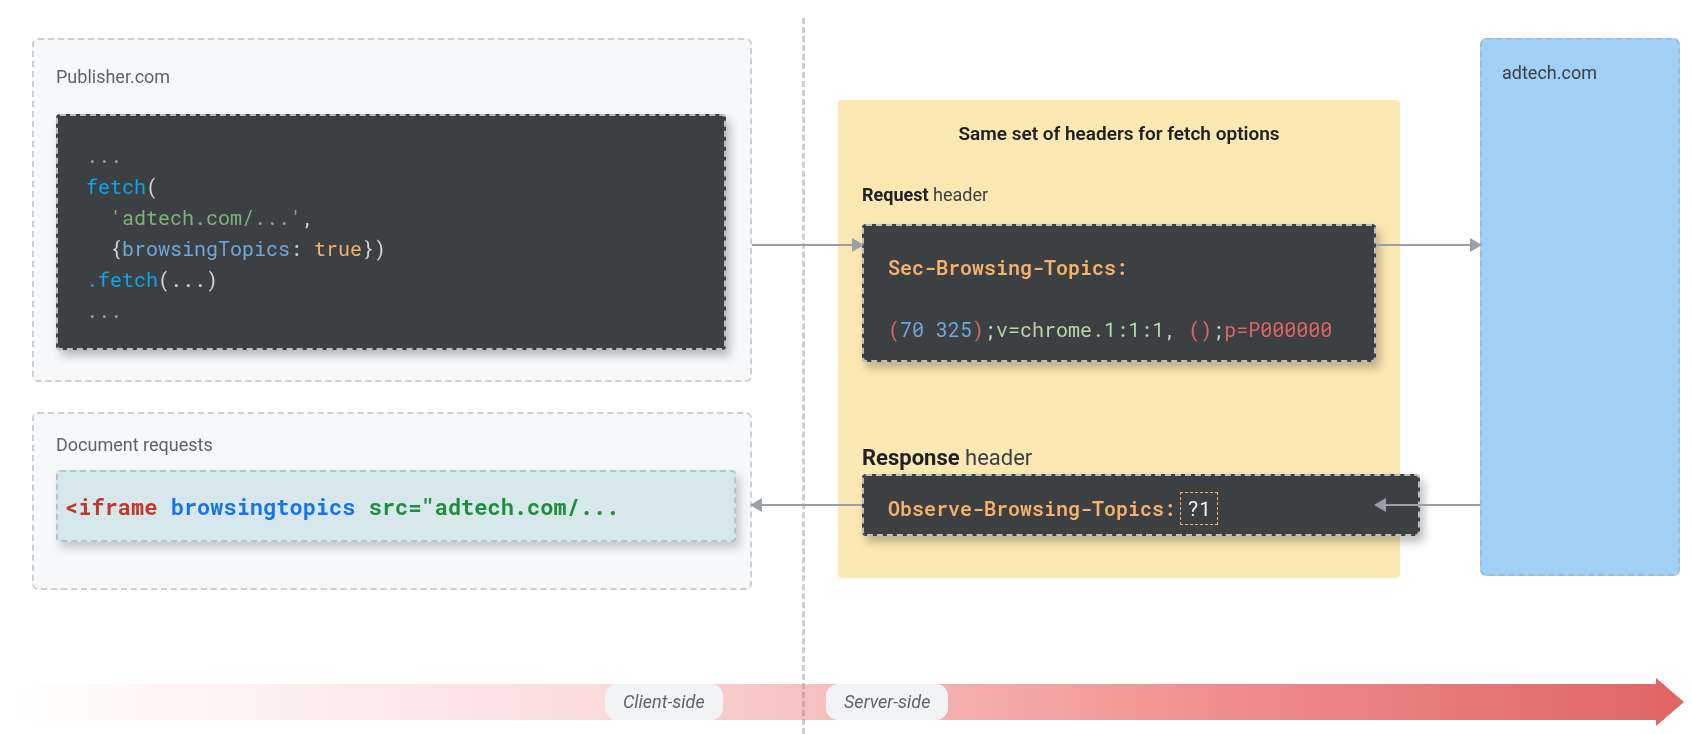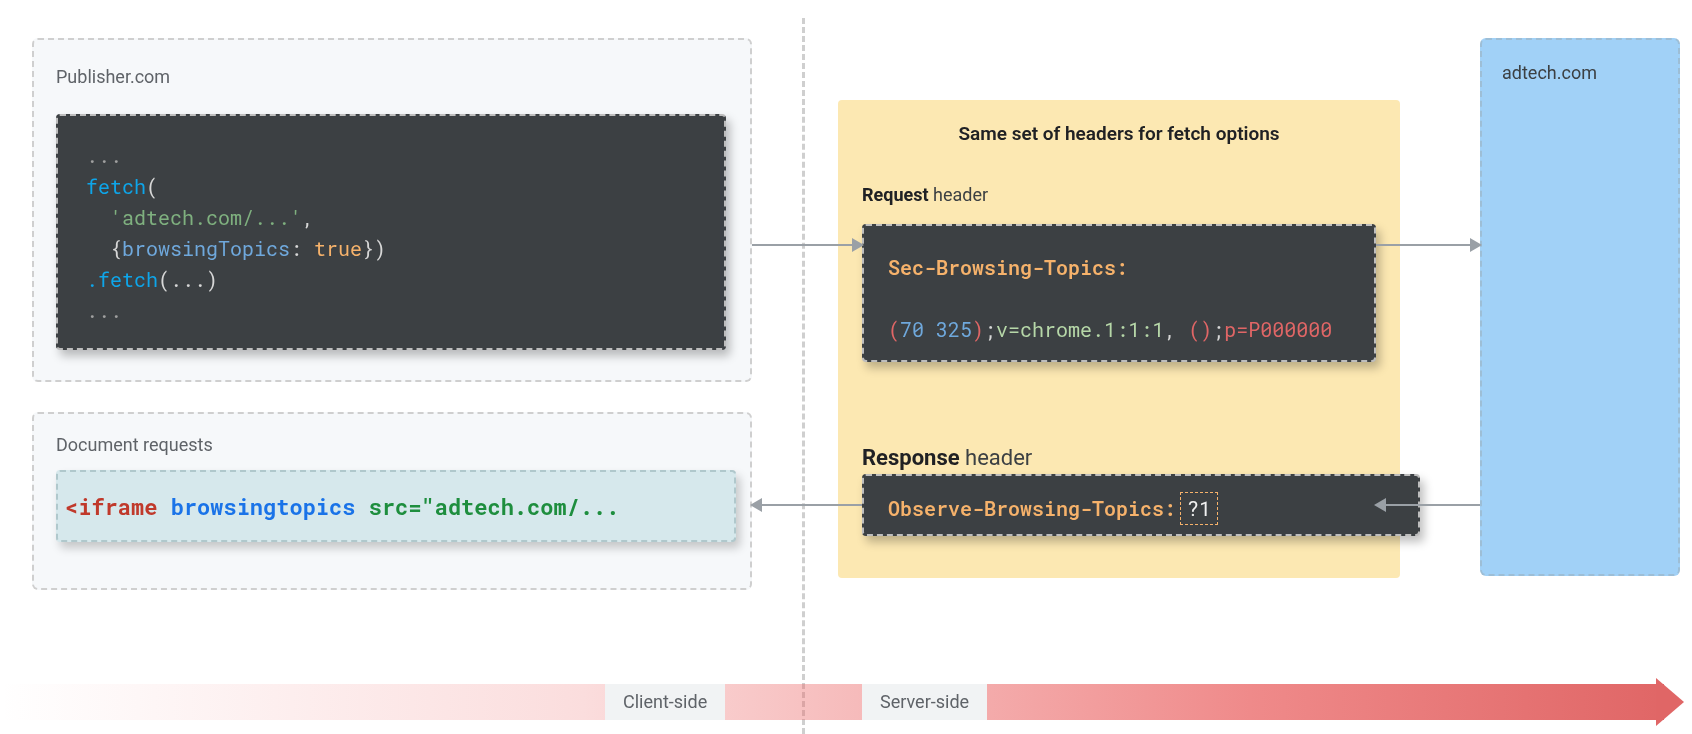--- a/index.html
+++ b/index.html
@@ -163,28 +163,29 @@
     right: -20px; top: -6px;
     width: 0; height: 0;
     border-top: 24px solid transparent;
     border-bottom: 24px solid transparent;
     border-left: 28px solid #e06666;
   }
   .flow-label {
     position: absolute;
     top: 666px; height: 36px;
     background: #f1f3f4;
-    border-radius: 0;
+    border-radius: 12px;
     padding: 6px 18px;
     color: #5f6368;
     font-size: 18px;
     line-height: 24px;
+    font-style: italic;
   }
   .fl-client { left: 605px; }
-  .fl-server { left: 826px; margin-left: 36px; }
+  .fl-server { left: 826px; }
 </style>
 </head>
 <body>
 
 <div class="stage">
 
   <div class="vline"></div>
 
   <div class="dashed-box panel-tl"></div>
   <div class="label" style="left:56px; top:48px;">Publisher.com</div>

